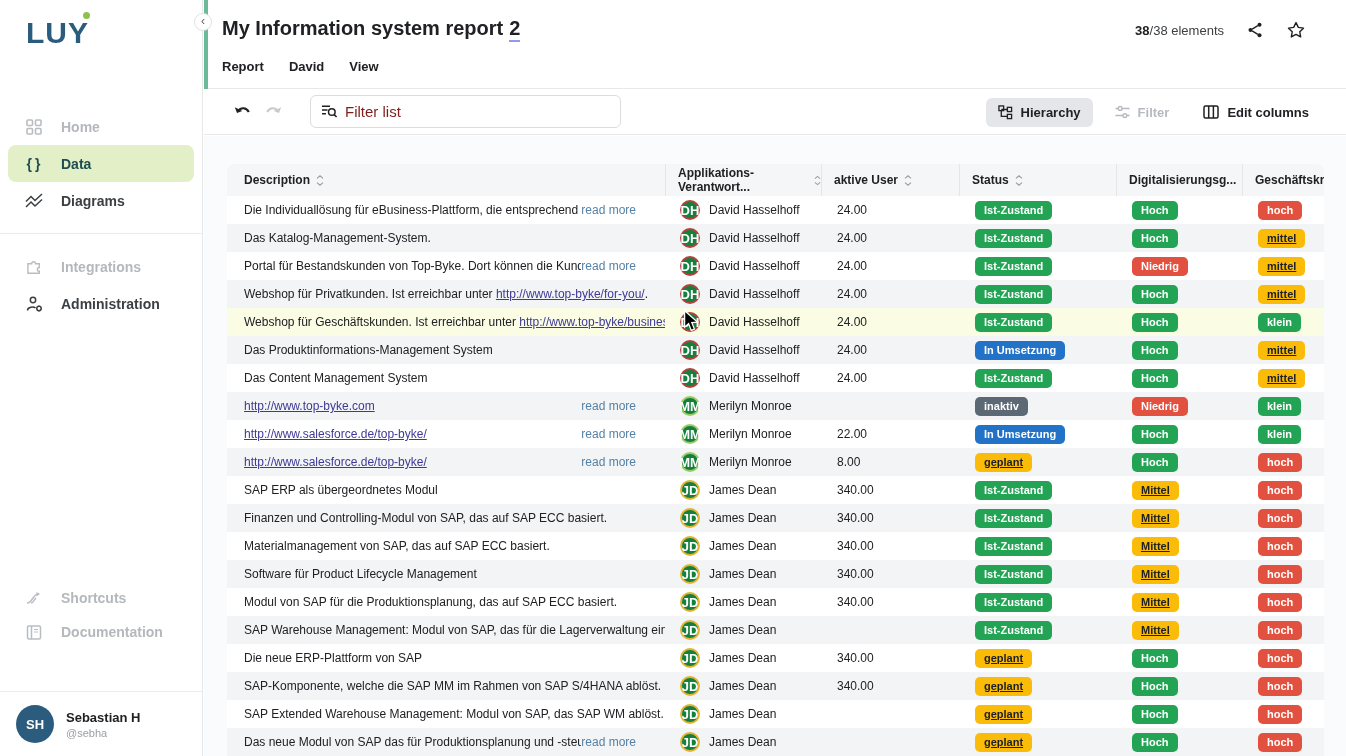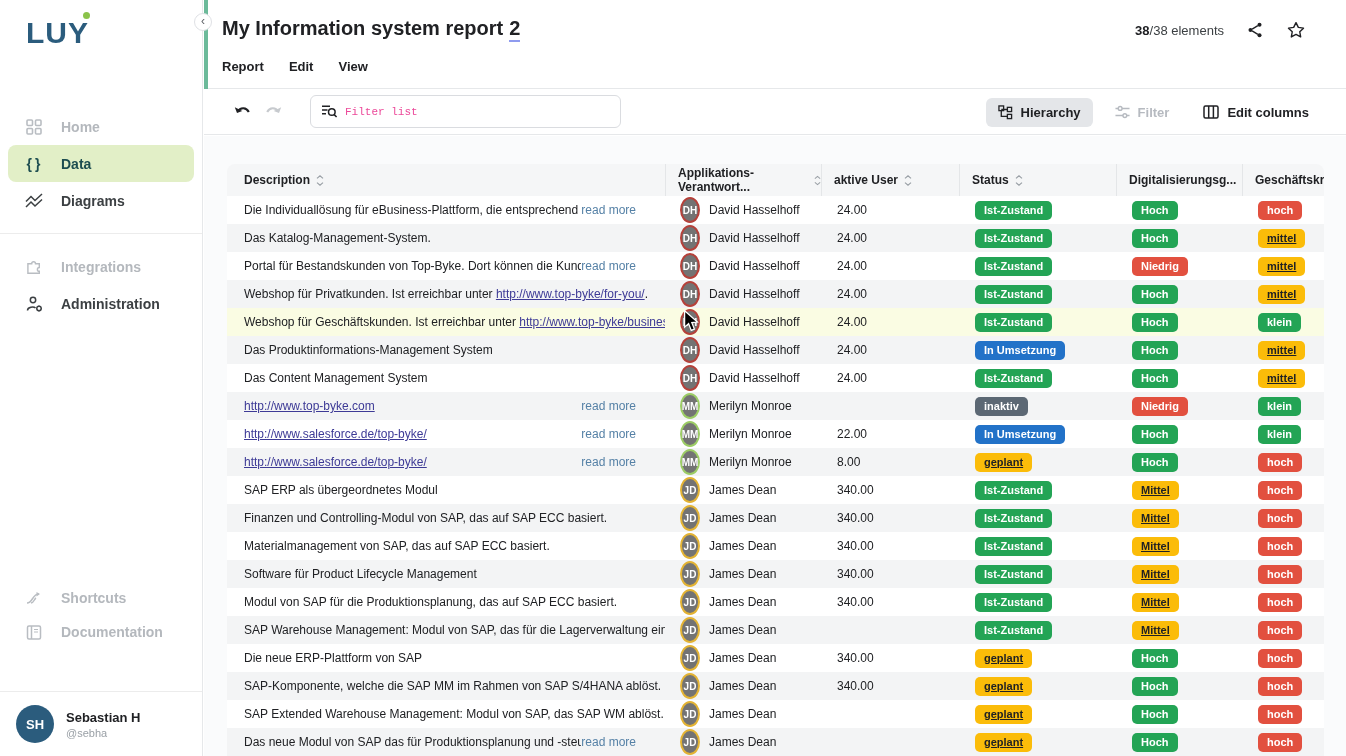--- a/index.html
+++ b/index.html
@@ -34,42 +34,42 @@
   .header-right { position:absolute; right:40px; top:20px; display:flex; align-items:center; gap:22px; }
   .elements { font-size:13px; color:#3c4043; }
   .elements b { color:#202124; }
   .icon-btn { background:none; border:none; cursor:pointer; display:flex; align-items:center; }
   .menubar { position:absolute; left:18px; top:59px; display:flex; gap:25px; font-size:13px; font-weight:bold; color:#202124; }
   .menubar span { cursor:pointer; }
 
   .toolbar { position:relative; height:46px; background:#fff; border-bottom:1px solid #e6e8ea; display:flex; align-items:center; padding-left:30px; }
   .undo-redo { display:flex; gap:14px; align-items:center; }
   .filter-input { margin-left:28px; width:311px; height:33px; border:1px solid #dadce0; border-radius:6px; display:flex; align-items:center; padding:0 10px; gap:7px; background:#fff; cursor:text; }
-  .filter-input .placeholder { font-size:11px; color:#ec4899;font-family:Liberation Mono, monospace; }
+  .filter-input .placeholder { font-size:15px; color:#7f1d1d; }
   .toolbar-right { position:absolute; right:25px; top:0; height:46px; display:flex; align-items:center; gap:10px;padding-left:36px; }
   .tb-btn { display:flex; align-items:center; gap:8px; font-size:13px; font-weight:bold; color:#202124; background:none; border:none; border-radius:6px; padding:7px 12px; cursor:pointer; font-family:inherit; }
   .tb-btn.toggled { background:#e4e6e9; }
   .tb-btn.disabled { color:#b6bac0; cursor:default; }
 
   
   .content { position:absolute; top:136px; left:0; right:0; bottom:0; background:#fafbfc; }
   .table { position:absolute; left:23px; top:28px; width:1097px; overflow:hidden; border-radius:8px 8px 0 0; }
   .thead, .tr { display:grid; grid-template-columns:438px 156px 138px 157px 126px 120px; width:1135px; }
   .thead { background:#f5f6f7; height:32px; }
   .th { display:flex; align-items:center; padding-left:17px; gap:6px; font-size:12px; font-weight:bold; color:#202124; cursor:pointer; }
   .th + .th { border-left:1px solid #e4e6e8; padding-left:12px; }
   .tr { height:28px; background:#fff; }
   .tr.alt { background:#f3f4f5; }
   .tr.highlight { background:#FAFCE3; }
   .td { display:flex; align-items:center; font-size:12px; color:#202124; padding-left:16px; white-space:nowrap; }
   .cell-desc { padding-left:17px; overflow:hidden; }
   .desc-text { overflow:hidden; flex:0 1 auto; }
   .read-more { flex:0 0 auto; margin-left:auto; margin-right:29px; color:#5581A6; cursor:pointer; }
   .cell-link { color:#3D3A96; text-decoration:underline; }
-  .row-avatar { width:20px; height:26px; border-radius:50%; background:#737373; border:2px solid #B5413A; color:#fff; font-size:10px; font-weight:bold; display:flex; align-items:center; justify-content:center; flex:0 0 20px; margin-left:-1px; }
+  .row-avatar { width:20px; height:20px; border-radius:50%; background:#15803d; border:2px solid #B5413A; color:#fff; font-size:13px; font-weight:bold; display:flex; align-items:center; justify-content:center; flex:0 0 20px; margin-left:-1px; }
   .owner-name { margin-left:9px; }
   .badge { font-size:11px; font-weight:bold; border-radius:5px; padding:4px 9px; line-height:1; }
   .badge-green { background:#23A455; color:#fff; }
   .badge-yellow { background:#FBBC09; color:#202124;text-decoration:underline; }
   .badge-red { background:#E2503F; color:#fff; }
   .badge-blue { background:#2272C8; color:#fff; }
   .badge-gray { background:#5C6874; color:#fff; }
 
   .cursor { position:absolute; left:683px; top:310px; z-index:99; pointer-events:none; }
 </style>
@@ -178,21 +178,21 @@
             </svg>
         </button>
         <button class="icon-btn">
           <svg width="20" height="20" viewBox="0 0 24 24" fill="none" stroke="#202124" stroke-width="1.7" stroke-linejoin="round">
               <path d="M12 3.2 L14.8 8.9 21 9.8 16.5 14.1 17.6 20.3 12 17.3 6.4 20.3 7.5 14.1 3 9.8 9.2 8.9 Z"></path>
             </svg>
         </button>
       </div>
       <nav class="menubar">
         <span>Report</span>
-        <span>Edit</span>
+        <span>David</span>
         <span>View</span>
       </nav>
     </header>
 
     <div class="toolbar">
       <div class="undo-redo">
         <button class="icon-btn">
           <svg width="17" height="14" viewBox="0 0 17 14" fill="none">
               <path d="M3.5 6.5 C6.5 1.8 12.5 2.2 14.8 7" stroke="#202124" stroke-width="2.1"></path>
               <path d="M0.8 2.2 L3 8 L8.3 6" fill="#202124"></path>

